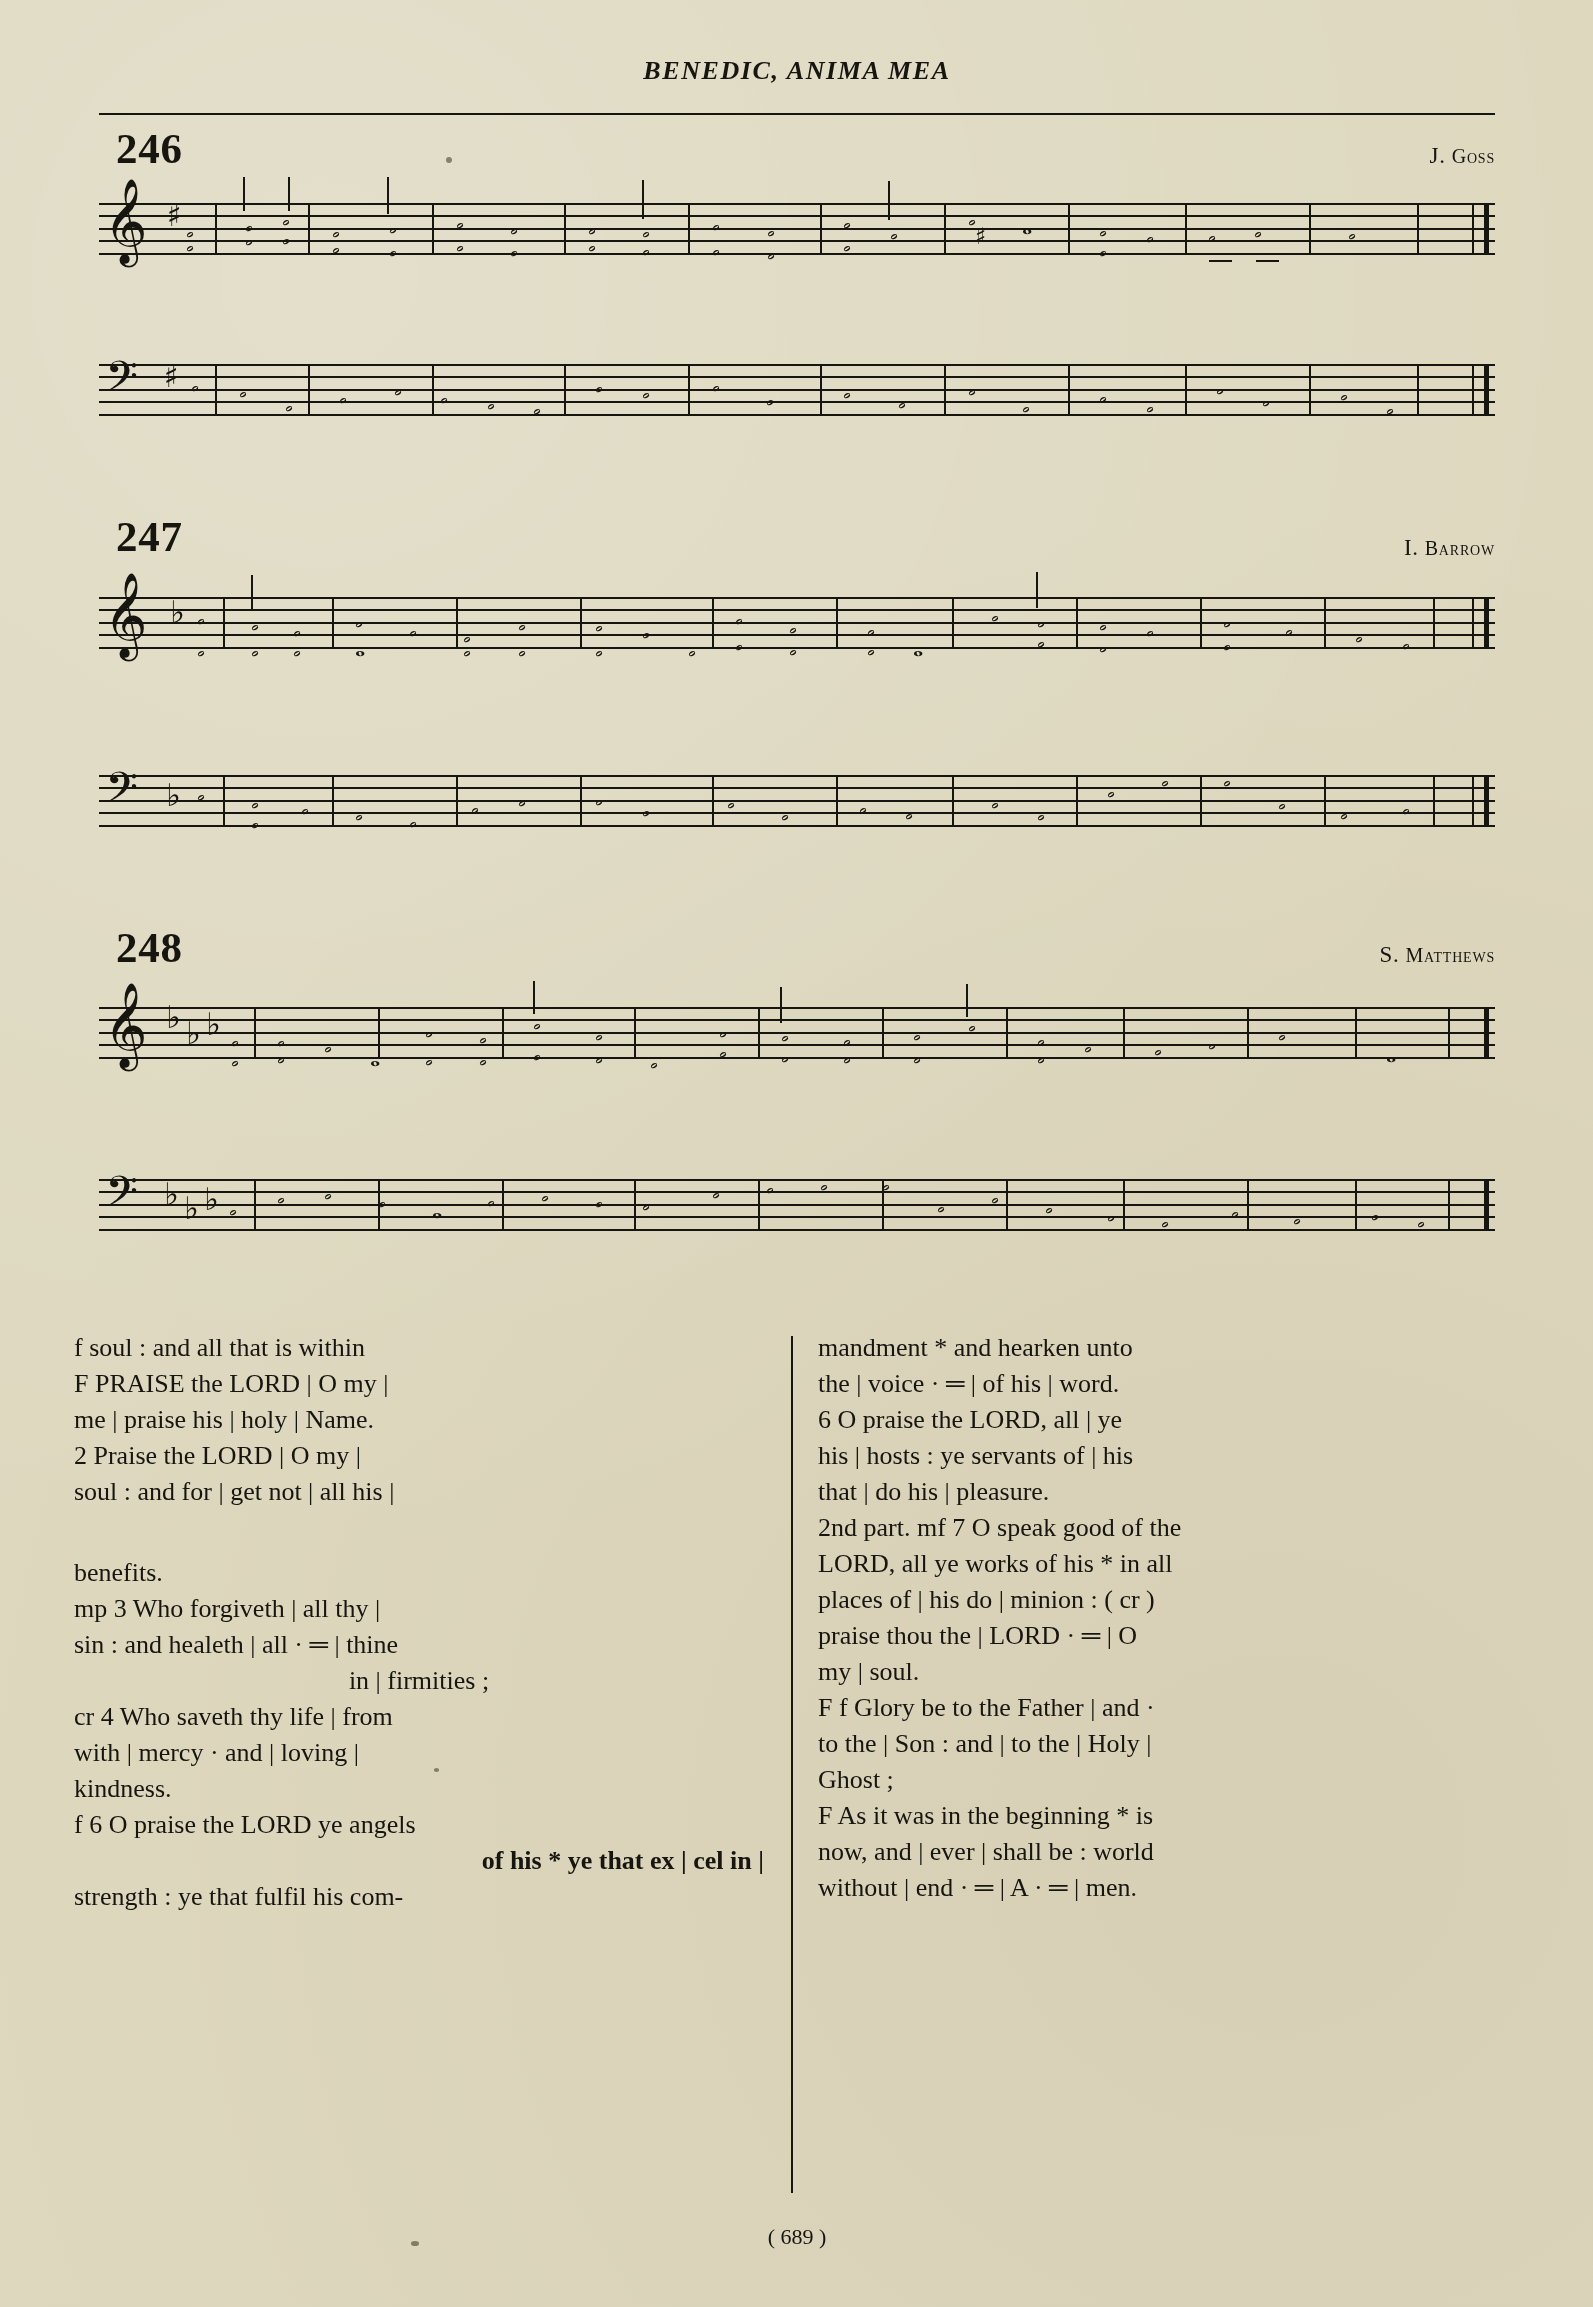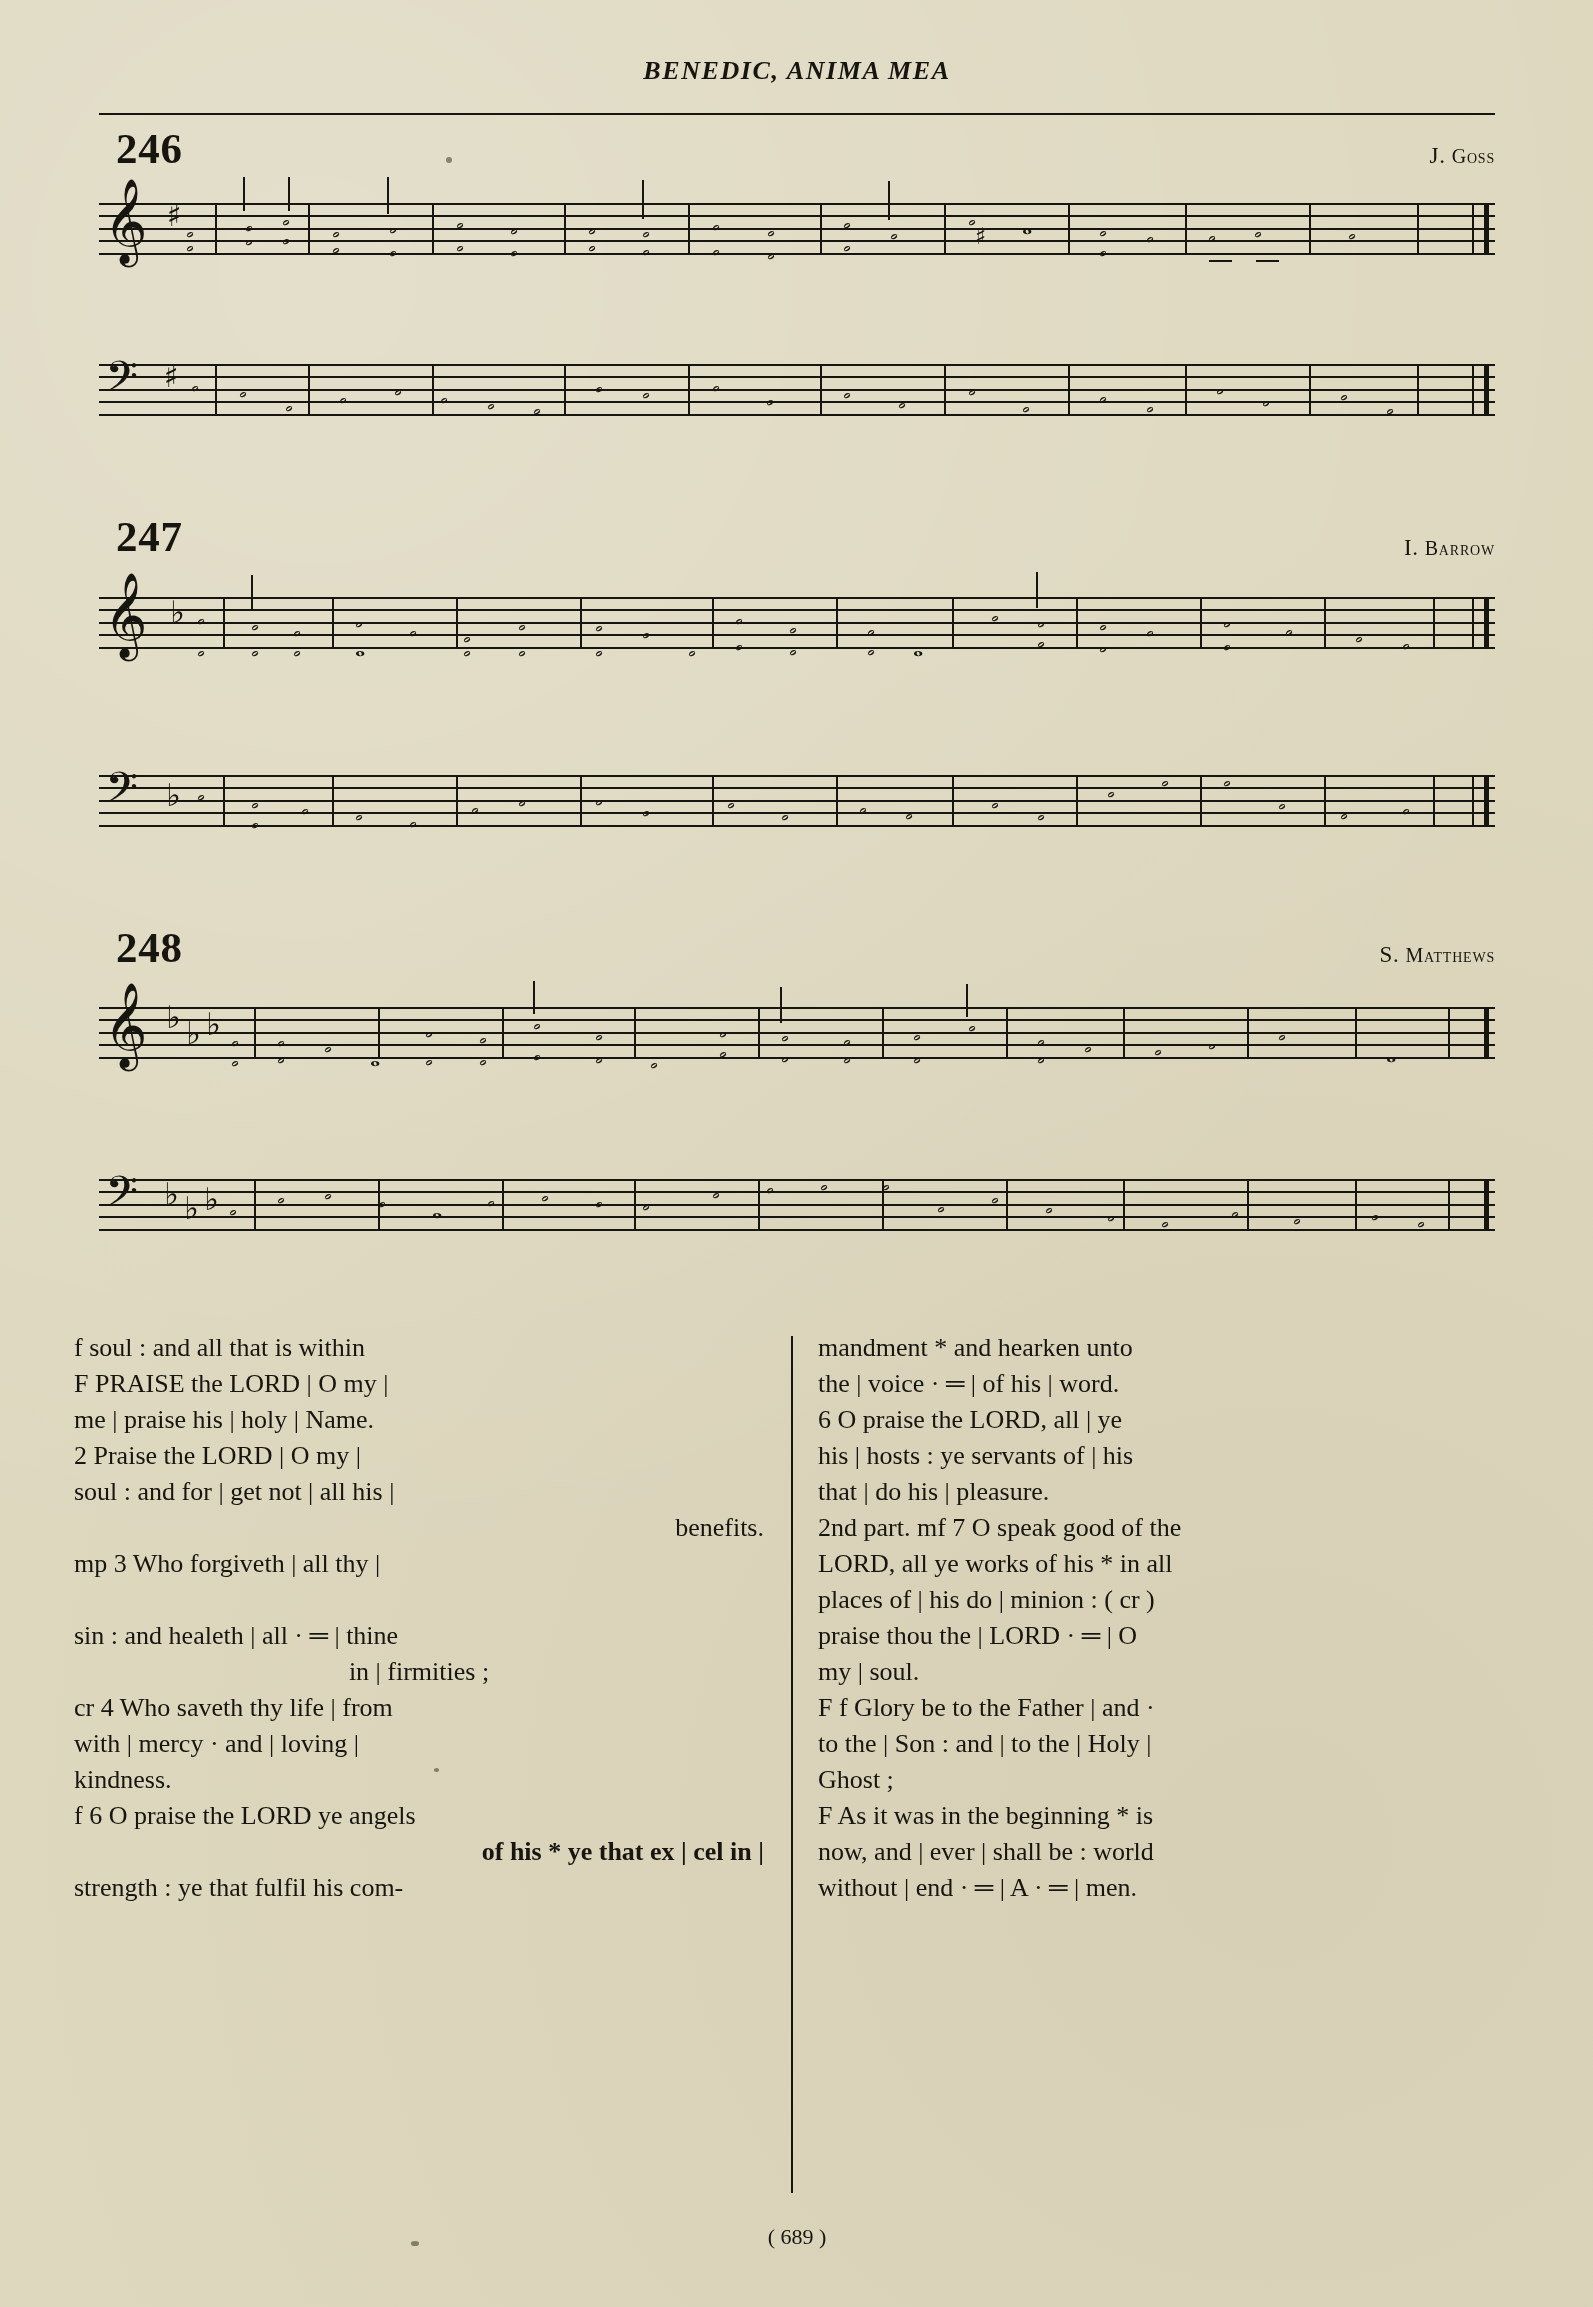--- a/index.html
+++ b/index.html
@@ -556,23 +556,23 @@
 
   <div class="textblock">
     <div class="coldiv"></div>
 
     <div class="col left">
       <div class="line-psalm" style="text-align:left;">f        soul : and all that is within</div>
       <div class="line-psalm" style="text-align:left;">F  PRAISE the LORD | O my |</div>
       <div class="line-psalm" style="text-align:left;">me | praise his | holy | Name.</div>
       <div class="line-psalm" style="text-align:left;">   2  Praise  the  LORD  |  O  my  |</div>
       <div class="line-psalm" style="text-align:left;">soul : and for | get not | all his |</div>
-      <div class="line-psalm" style="text-align:right;">benefits.</div>
+      <div class="line-psalm" style="text-align:left;margin-top:45px;">benefits.</div>
       <div class="line-psalm" style="text-align:left;">mp 3  Who forgiveth  |  all  thy  |</div>
-      <div class="line-psalm" style="text-align:left;margin-top:36px;">sin : and healeth | all · ═ |  thine</div>
+      <div class="line-psalm" style="text-align:left;">sin : and healeth | all · ═ |  thine</div>
       <div class="line-psalm" style="text-align:center;">in | firmities ;</div>
       <div class="line-psalm" style="text-align:left;">cr 4  Who saveth  thy  life  |  from</div>
       <div class="line-psalm" style="text-align:left;">with  |  mercy  ·  and  |  loving  |</div>
       <div class="line-psalm" style="text-align:left;">kindness.</div>
       <div class="line-psalm" style="text-align:left;">f 6 O  praise the LORD  ye angels</div>
       <div class="line-psalm" style="text-align:right;font-weight:bold;">of his  *  ye that ex  |  cel  in  |</div>
       <div class="line-psalm" style="text-align:left;">strength :  ye that fulfil his com-</div>
     </div>
 
     <div class="col right">

